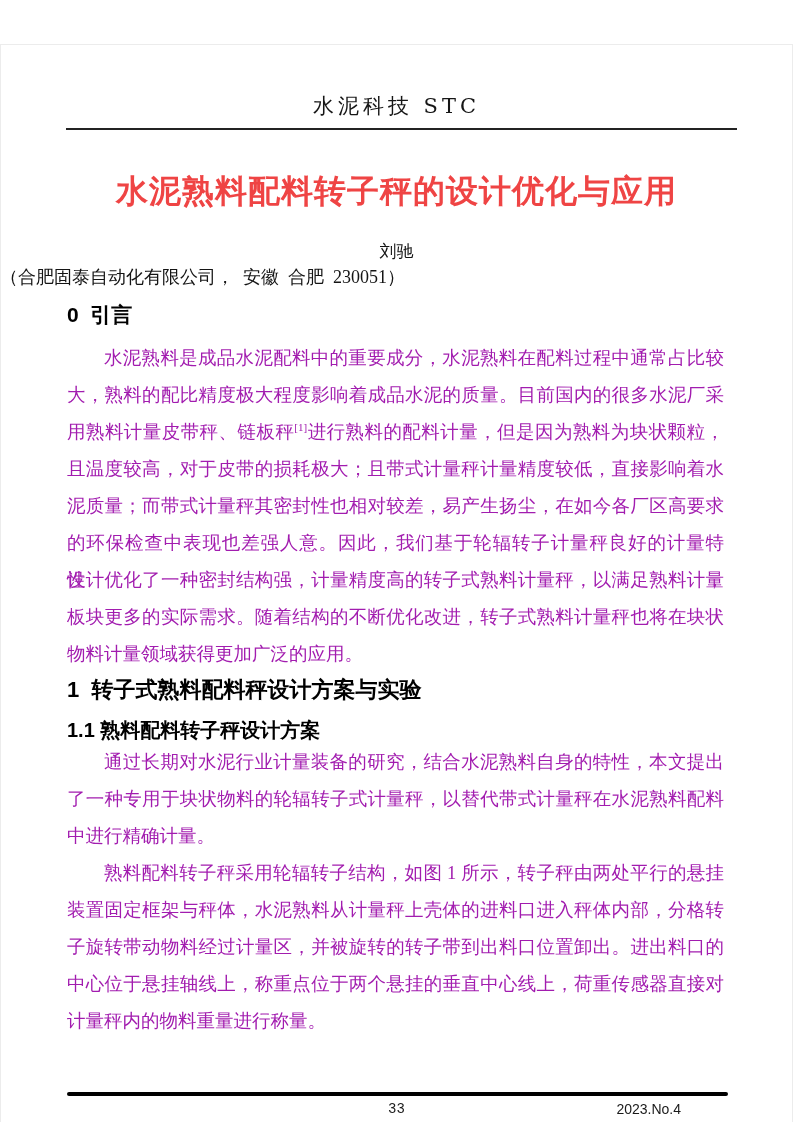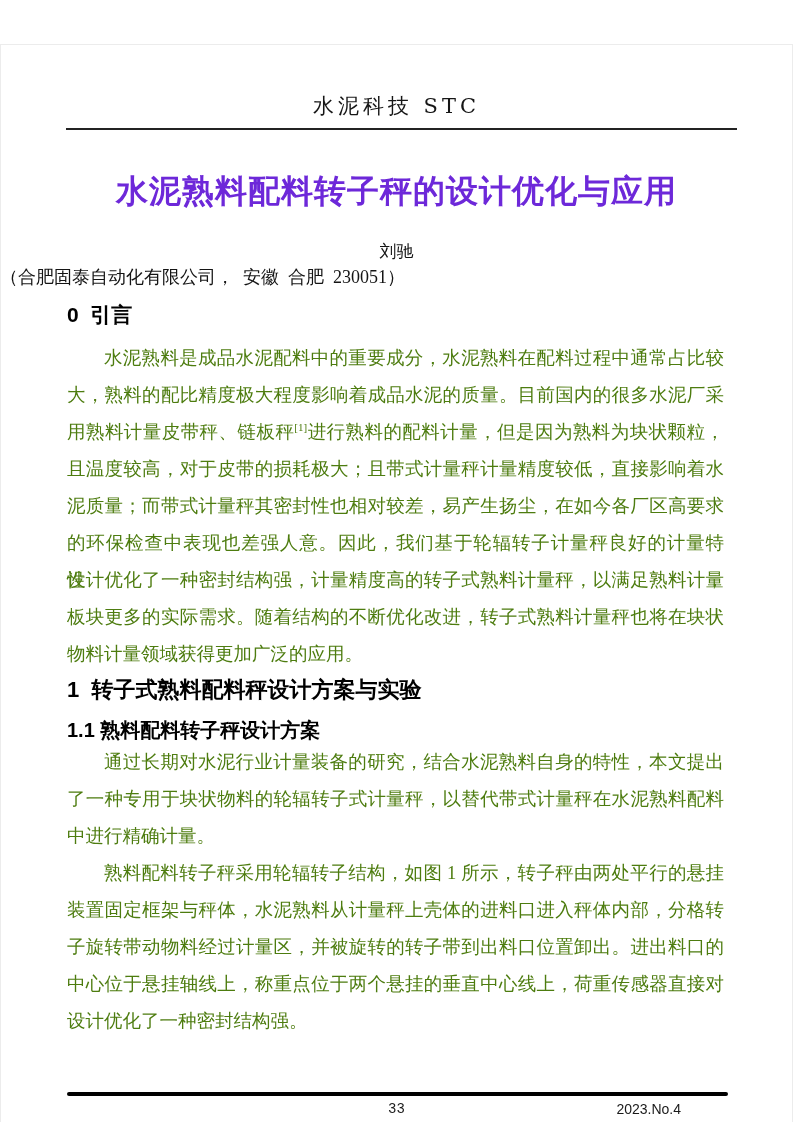--- a/index.html
+++ b/index.html
@@ -31,21 +31,21 @@
     background: #232323;
   }
   
   .title {
     position: absolute;
     top: 126px; left: 0; width: 100%;
     margin: 0;
     text-align: center;
     font-size: 32px;
     font-weight: bold;
-    color: #6d28d9;
+    color: #ef4444;
     font-family: "Liberation Sans", "DejaVu Sans", sans-serif;
     letter-spacing: 1px;
   }
   .author {
     position: absolute;
     top: 196px; left: 0; width: 100%;
     text-align: center;
     font-size: 17px;
     color: #141414;
   }
@@ -69,21 +69,21 @@
   }
   .h-s0  { top: 257px; font-size: 21px; }
   .h-s1  { top: 631px; font-size: 22px; }
   .h-s11 { top: 673px; font-size: 20px; }
   
   .para {
     position: absolute;
     left: 67px;
     width: 657px;
     font-size: 18.5px;
-    color: #4d7c0f;
+    color: #a21caf;
   }
   .pline {
     height: 37px;
     line-height: 37px;
     text-align: justify;
     text-align-last: justify;
   }
   .pline.indent { padding-left: 37px; }
   .pline.end { text-align-last: left; }
   .para-intro { top: 296px; }
@@ -152,20 +152,20 @@
     <div class="pline indent">通过长期对水泥行业计量装备的研究，结合水泥熟料自身的特性，本文提出</div>
     <div class="pline">了一种专用于块状物料的轮辐转子式计量秤，以替代带式计量秤在水泥熟料配料</div>
     <div class="pline end">中进行精确计量。</div>
   </div>
 
   <div class="para para-p2">
     <div class="pline indent">熟料配料转子秤采用轮辐转子结构，如图 1 所示，转子秤由两处平行的悬挂</div>
     <div class="pline">装置固定框架与秤体，水泥熟料从计量秤上壳体的进料口进入秤体内部，分格转</div>
     <div class="pline">子旋转带动物料经过计量区，并被旋转的转子带到出料口位置卸出。进出料口的</div>
     <div class="pline">中心位于悬挂轴线上，称重点位于两个悬挂的垂直中心线上，荷重传感器直接对</div>
-    <div class="pline end">设计优化了一种密封结构强。</div>
+    <div class="pline end">计量秤内的物料重量进行称量。</div>
   </div>
 
   <div class="footer-rule"></div>
   <div class="footer-page-num">33</div>
   <div class="footer-issue">2023.No.4</div>
 
 </div>
 
 </body></html>

